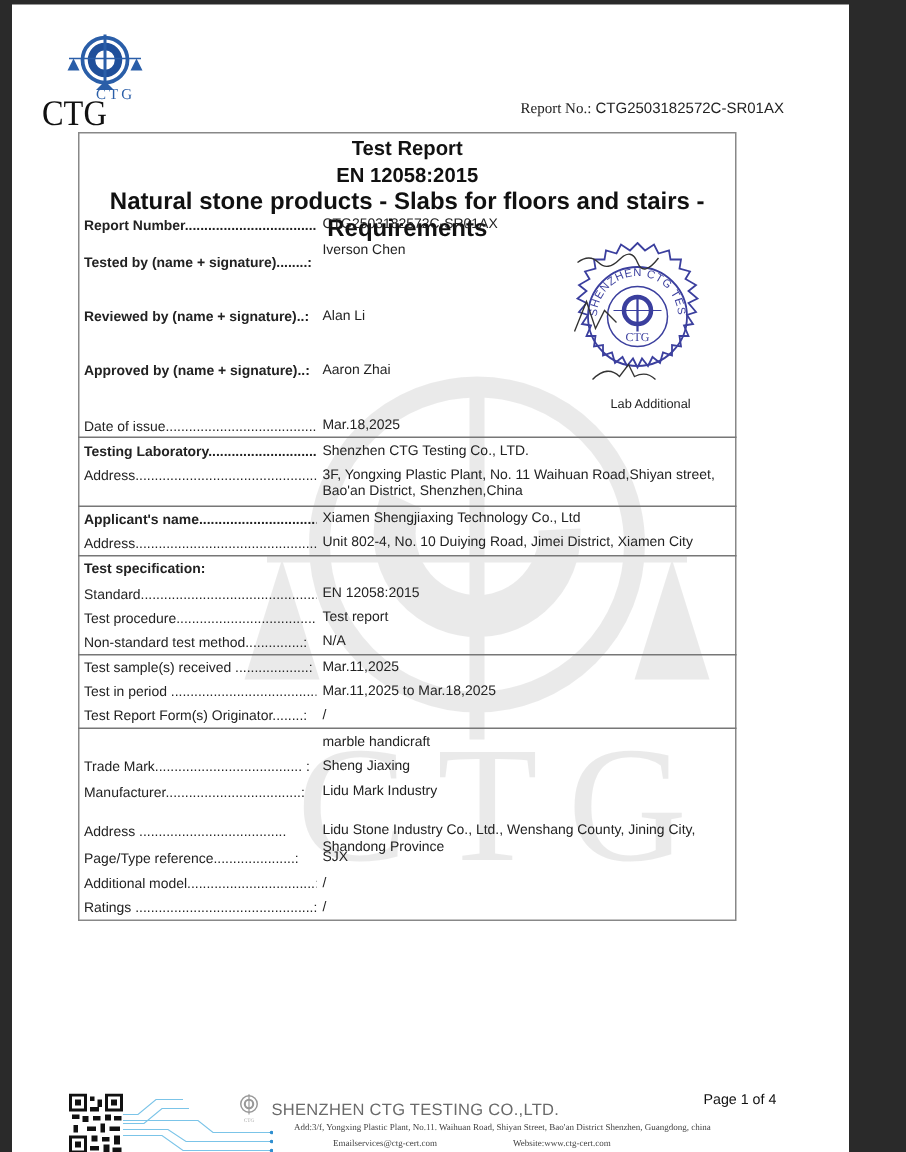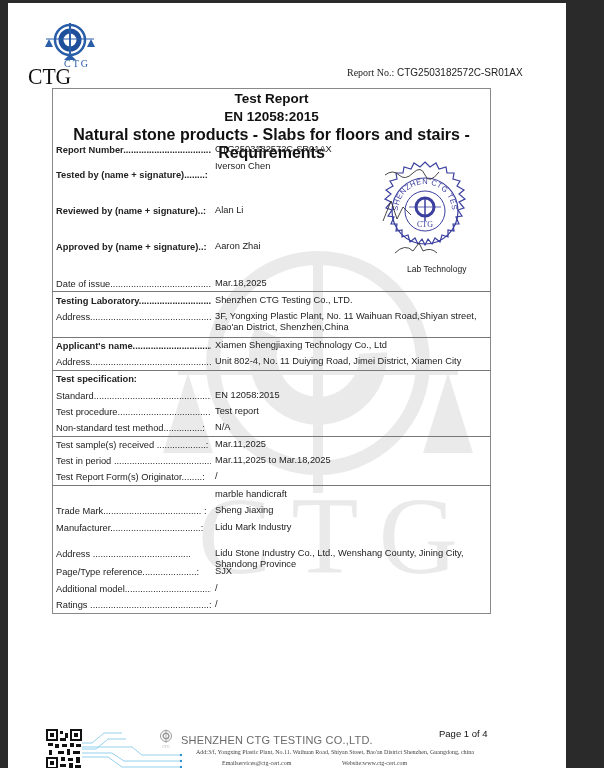--- a/index.html
+++ b/index.html
@@ -24,21 +24,21 @@
   .stamp { left:357px; top:158px; width:118px; height:102px; }
   .lab-sup { left:399px; top:261px; font-size:8.5px; color:#222; }
   .watermark { left:150px; top:240px; width:320px; height:370px; opacity:0.13; }
   .qr { left:38px; top:726px; width:36px; height:40px; }
   .foot-lines { left:74px; top:724px; width:100px; height:44px; }
   .foot-logo { left:150px; top:726px; width:16px; height:20px; }
   .foot-company { left:173px; top:731px; font-size:11px; color:#6a6a6a; letter-spacing:0.2px; }
   .foot-addr { left:188px; top:746px; font-size:6px; color:#444; font-family:"Liberation Serif", serif; }
   .foot-email { left:214px; top:757px; font-size:6px; color:#444; font-family:"Liberation Serif", serif; }
   .foot-web { left:334px; top:757px; font-size:6px; color:#444; font-family:"Liberation Serif", serif; }
-  .page-num { left:431px; top:725px; font-size:9.5px; color:#111; }
+  .page-num { left:461px; top:725px; font-size:9.5px; color:#111; }
 </style>
 </head>
 <body>
 
 <div class="page">
 
   <svg class="abs watermark" viewBox="0 0 320 370">
     <circle cx="160" cy="120" r="105" fill="none" stroke="#666" stroke-width="14"></circle>
     <path d="M160 20 L160 250" stroke="#666" stroke-width="10"></path>
     <path d="M110 90 A55 55 0 1 0 215 110" fill="none" stroke="#666" stroke-width="28"></path>
@@ -83,21 +83,21 @@
       <text x="0" y="16" text-anchor="middle" font-family="Liberation Serif, serif" font-size="8" fill="#3b3f9e">CTG</text>
       <path id="sealArc" d="M -27 0 A 27 27 0 1 1 27 0" fill="none"></path>
       <text font-family="Liberation Sans, sans-serif" font-size="7.5" fill="#3b3f9e" letter-spacing="0.5">
         <textPath href="#sealArc" startOffset="0">SHENZHEN CTG TESTING CO.,LTD.</textPath>
       </text>
     </g>
     <path d="M20 14 q8 -6 14 0 t14 -2 t12 2 t14 -3" fill="none" stroke="#333" stroke-width="0.9"></path>
     <path d="M18 60 l8 -20 l6 18 l6 -12 l8 8" fill="none" stroke="#333" stroke-width="0.9"></path>
     <path d="M30 92 q10 -10 18 -2 l6 -8 l4 8 q8 -4 14 2" fill="none" stroke="#333" stroke-width="0.9"></path>
   </svg>
-  <div class="abs lab-sup">Lab Technology</div>
+  <div class="abs lab-sup">Lab Additional</div>
 
   <div class="row" style="top:140px">
     <span class="lab b">Report Number..................................:</span>
     <span class="val">CTG2503182572C-SR01AX</span>
   </div>
   <div class="row" style="top:165px">
     <span class="lab b">Tested by (name + signature)........:</span>
     <span class="val" style="top:-7px">Iverson Chen</span>
   </div>
   <div class="row" style="top:201px">
@@ -125,21 +125,21 @@
   </div>
 
   <div class="hsep" style="top:334px"></div>
 
   <div class="row" style="top:336px">
     <span class="lab b">Applicant's name...............................:</span>
     <span class="val">Xiamen Shengjiaxing Technology Co., Ltd</span>
   </div>
   <div class="row" style="top:352px">
     <span class="lab">Address.................................................:</span>
-    <span class="val">Unit 802-4, No. 11 Duiying Road, Jimei District, Xiamen City</span>
+    <span class="val">Unit 802-4, No. 10 Duiying Road, Jimei District, Xiamen City</span>
   </div>
 
   <div class="hsep" style="top:367px"></div>
 
   <div class="row" style="top:369px">
     <span class="lab b" style="width:200px">Test specification:</span>
   </div>
   <div class="row" style="top:386px">
     <span class="lab">Standard..................................................:</span>
     <span class="val">EN 12058:2015</span>

